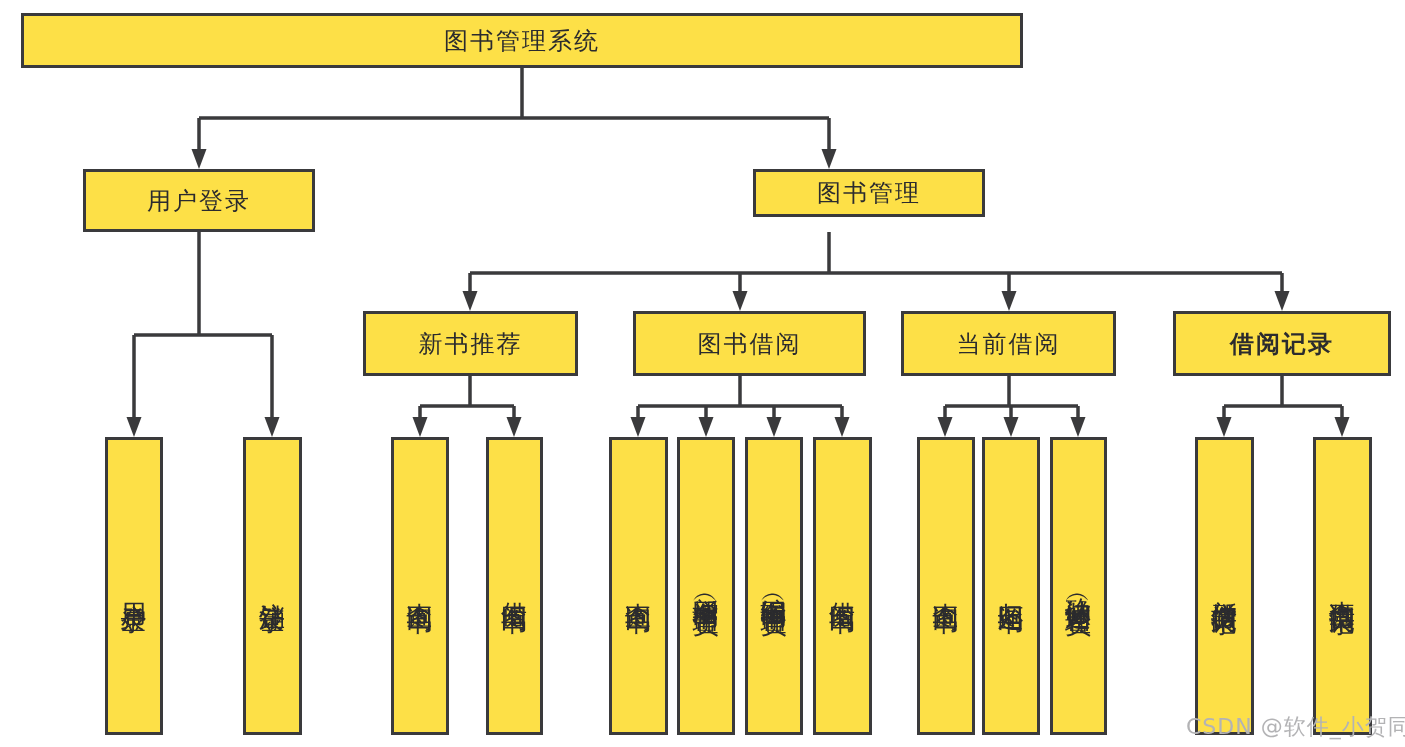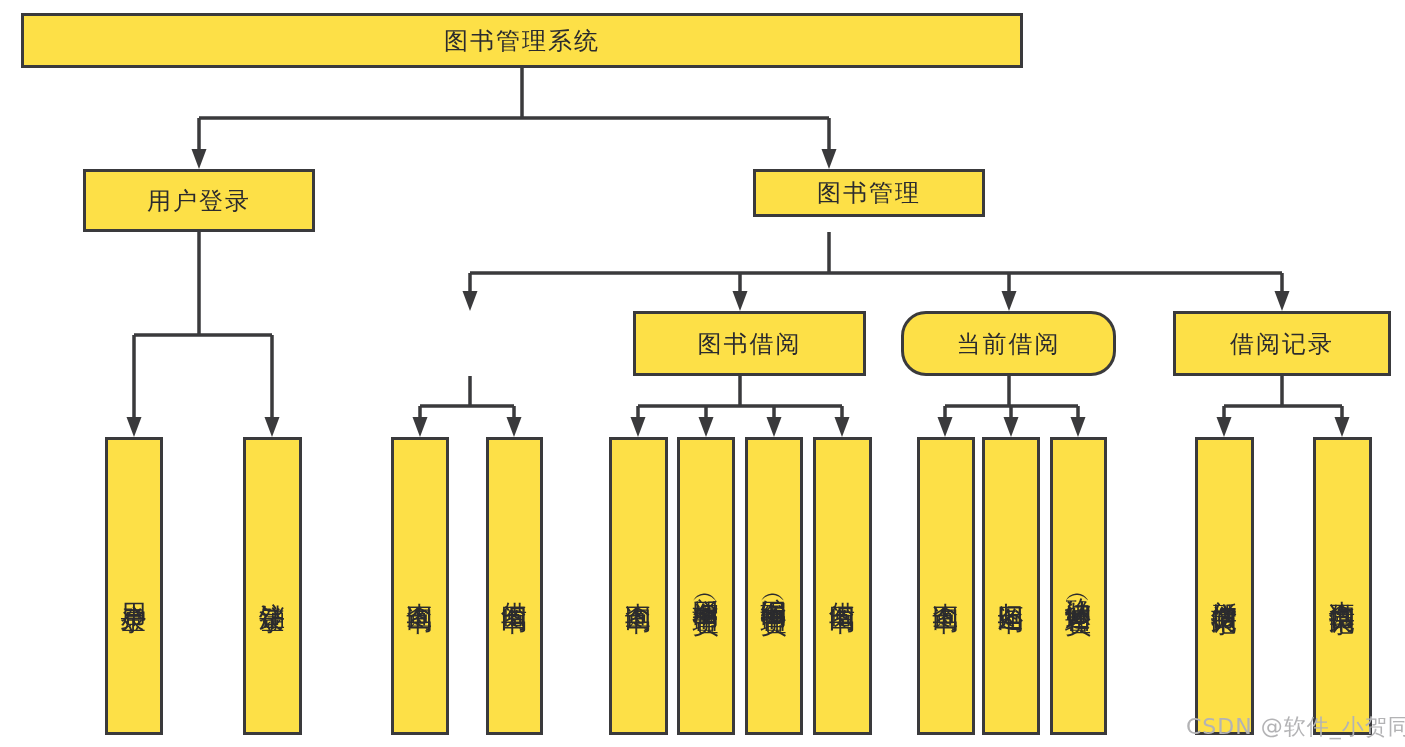--- a/index.html
+++ b/index.html
@@ -123,23 +123,24 @@
       <polygon points="1216.5,417 1231.5,417 1224,437"></polygon>
       <polygon points="1334.5,417 1349.5,417 1342,437"></polygon>
     </g>
   </svg>
 
   <div class="node h-node" style="left:21px; top:13px; width:1002px; height:55px;">图书管理系统</div>
 
   <div class="node h-node" style="left:83px; top:169px; width:232px; height:63px;">用户登录</div>
   <div class="node h-node" style="left:713px; top:169px; width:232px; height:48px;margin-left:40px;">图书管理</div>
 
+  <div class="node h-node" style="left:363px; top:311px; width:215px; height:65px;">新书推荐</div>
   <div class="node h-node" style="left:633px; top:311px; width:233px; height:65px;">图书借阅</div>
-  <div class="node h-node" style="left:901px; top:311px; width:215px; height:65px;border-radius:25px;">当前借阅</div>
-  <div class="node h-node" style="left:1173px; top:311px; width:218px; height:65px;">借阅记录</div>
+  <div class="node h-node" style="left:901px; top:311px; width:215px; height:65px;">当前借阅</div>
+  <div class="node h-node" style="left:1173px; top:311px; width:218px; height:65px;font-weight:bold;">借阅记录</div>
 
   <div class="node v-node" style="left:105px; top:437px; width:58px; height:298px;">用户登录</div>
   <div class="node v-node" style="left:243px; top:437px; width:59px; height:298px;">注销登录</div>
 
   <div class="node v-node" style="left:391px; top:437px; width:58px; height:298px;">查询图书</div>
   <div class="node v-node" style="left:486px; top:437px; width:57px; height:298px;">借阅图书</div>
 
   <div class="node v-node" style="left:609px; top:437px; width:59px; height:298px;">查询图书</div>
   <div class="node v-node" style="left:677px; top:437px; width:58px; height:298px;">新增图书（管理员）</div>
   <div class="node v-node" style="left:745px; top:437px; width:58px; height:298px;">编辑图书（管理员）</div>

